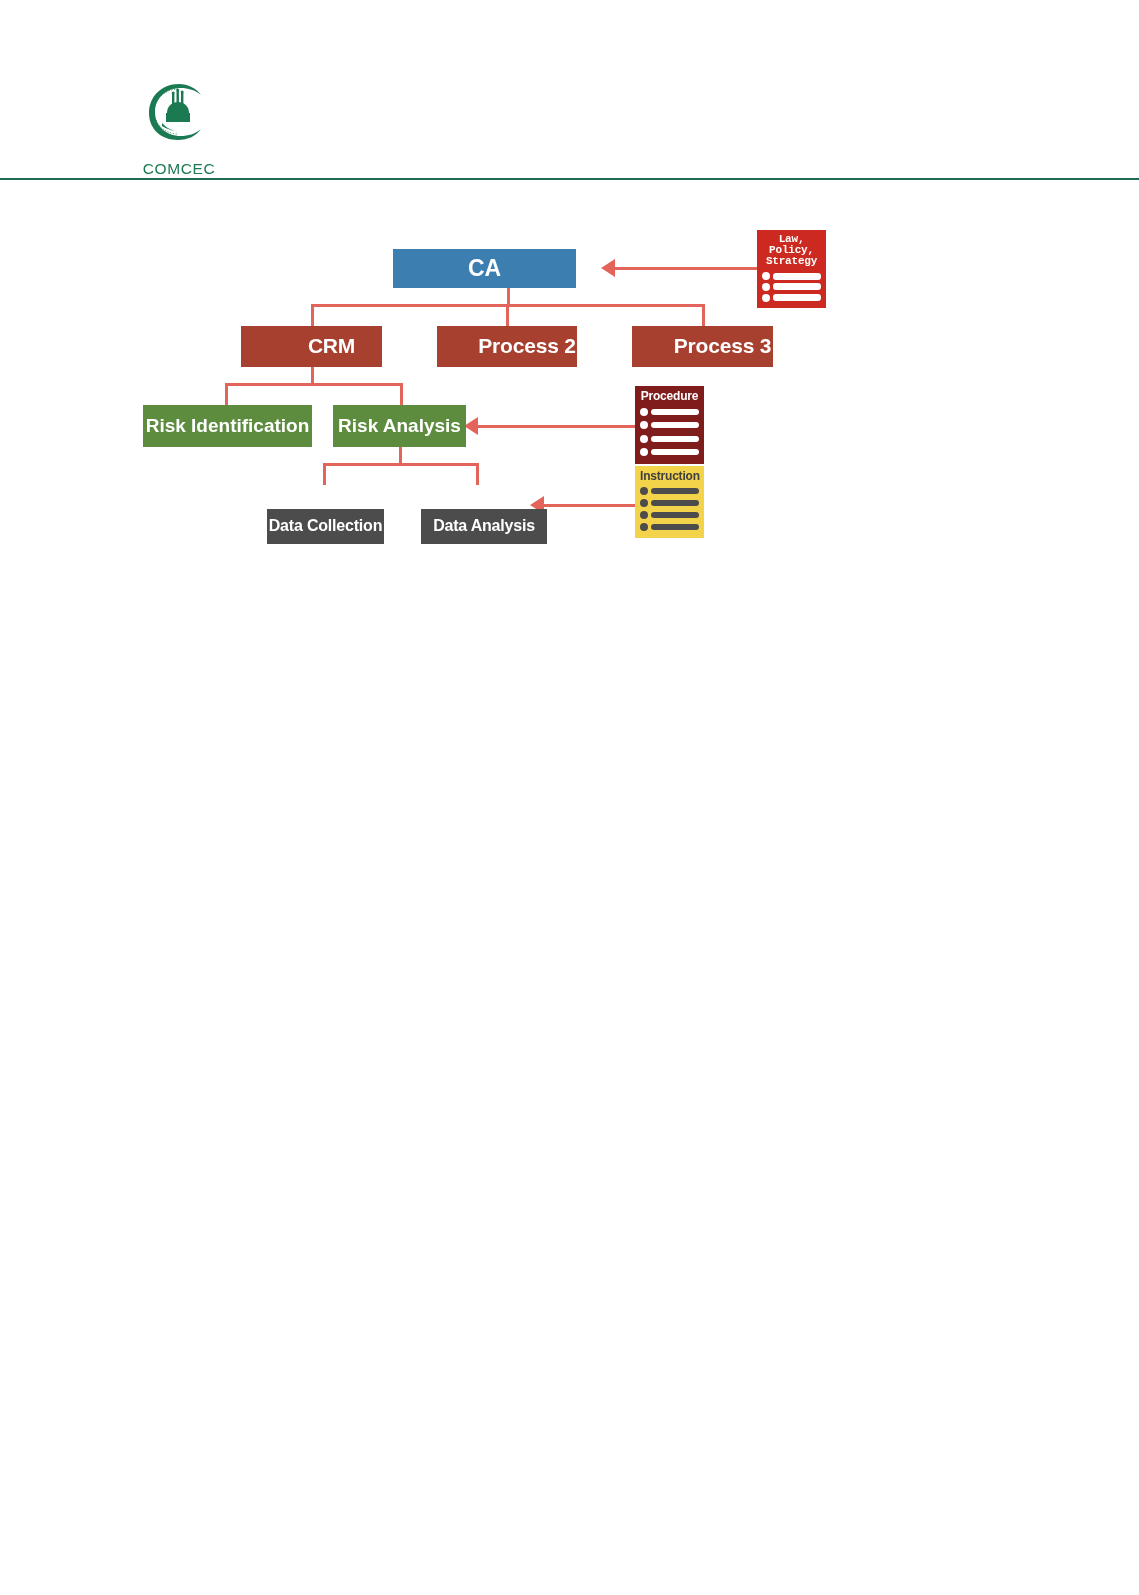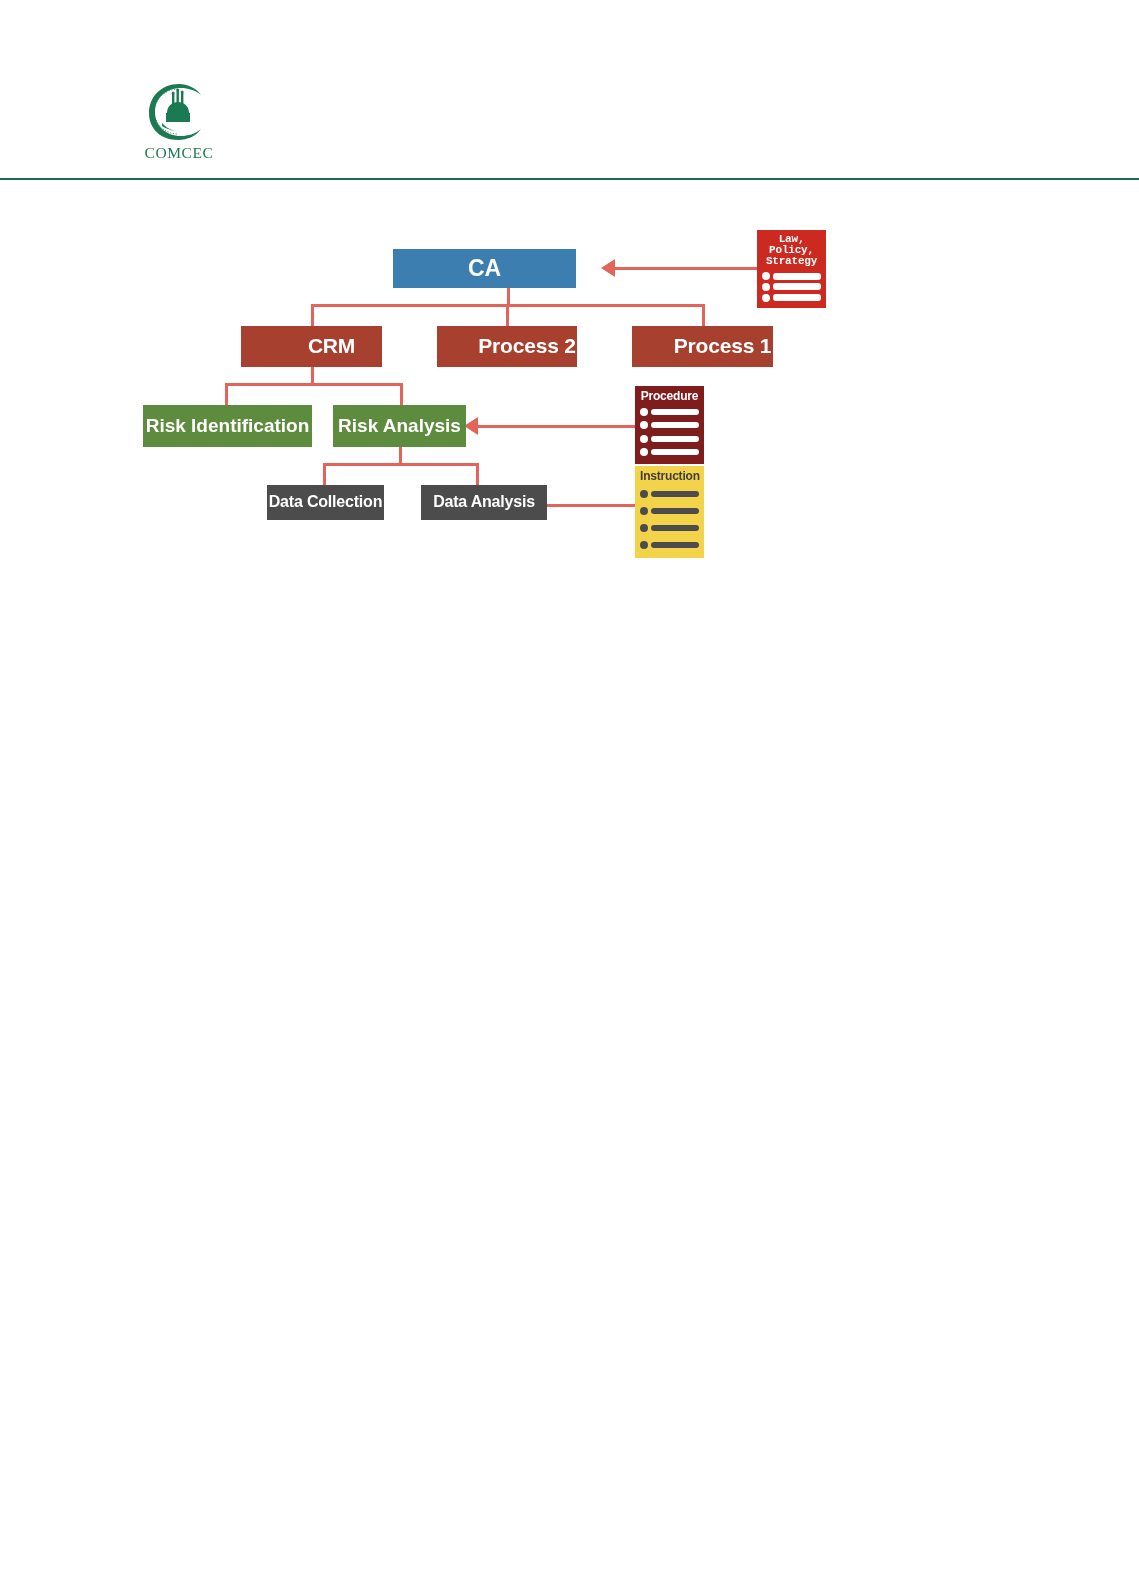--- a/index.html
+++ b/index.html
@@ -30,25 +30,25 @@
     text-align: center;
   }
   #logo-mark {
     width: 68px;
     height: 60px;
     margin: 0 auto;
     position: relative;
   }
   #logo-mark svg { display: block; }
   #logo-wordmark {
-    font-family: Liberation Serif, serif;
+    font-family: Liberation Sans, sans-serif;
     font-size: 15.5px;
     letter-spacing: 0.6px;
     color: #1c7a52;
-    margin-top: 2px;
+    margin-top: 18px;
     white-space: nowrap;
   }
   #header-rule {
     position: absolute;
     left: 0;
     top: 178px;
     width: 1139px;
     height: 2px;
     background: #1d6b52;
   }
@@ -69,21 +69,21 @@
     align-items: center;
     justify-content: center;
     color: #ffffff;
     text-align: center;
     line-height: 1.05;
     z-index: 5;
   }
   .node.blue   { background: #3d7eb0; }
   .node.brick  { background: #a7402f; padding-left: 40px; }
   .node.green  { background: #5e8c3f; }
-  .node.gray   { background: #4c4c4c; }
+  .node.gray   { background: #4c4c4c; margin-top: 24px; }
 
   .node.cond {
     font-weight: bold;
     font-stretch: condensed;
     letter-spacing: -0.2px;
   }
   .node.plain {
     font-weight: bold;
   }
 
@@ -223,21 +223,21 @@
 
   <div class="node brick cond" style="left:241px; top:126px; width:141px; height:41px; font-size:21px;">
     <span>CRM</span>
   </div>
 
   <div class="node brick cond" style="left:437px; top:126px; width:140px; height:41px; font-size:21px;">
     <span>Process 2</span>
   </div>
 
   <div class="node brick cond" style="left:632px; top:126px; width:141px; height:41px; font-size:21px;">
-    <span>Process 1</span>
+    <span>Process 3</span>
   </div>
 
   <div class="node green plain" style="left:143px; top:205px; width:169px; height:42px; font-size:19px;">
     <span>Risk Identification</span>
   </div>
 
   <div class="node green plain" style="left:333px; top:205px; width:133px; height:42px; font-size:19px;">
     <span>Risk Analysis</span>
   </div>
 
@@ -282,21 +282,21 @@
         <span class="doc-dot" style="width:8px;height:8px;"></span>
         <span class="doc-line" style="height:6px;"></span>
       </div>
       <div class="doc-row">
         <span class="doc-dot" style="width:8px;height:8px;"></span>
         <span class="doc-line" style="height:6px;"></span>
       </div>
     </div>
   </div>
 
-  <div class="doccard yellow" style="left:635px; top:266px; width:69px; height:92px;">
+  <div class="doccard yellow" style="left:635px; top:266px; width:69px; height:72px;">
     <div class="doc-title" style="font-size:12px;">Instruction</div>
     <div class="doc-rows">
       <div class="doc-row">
         <span class="doc-dot" style="width:8px;height:8px;"></span>
         <span class="doc-line" style="height:6px;"></span>
       </div>
       <div class="doc-row">
         <span class="doc-dot" style="width:8px;height:8px;"></span>
         <span class="doc-line" style="height:6px;"></span>
       </div>

